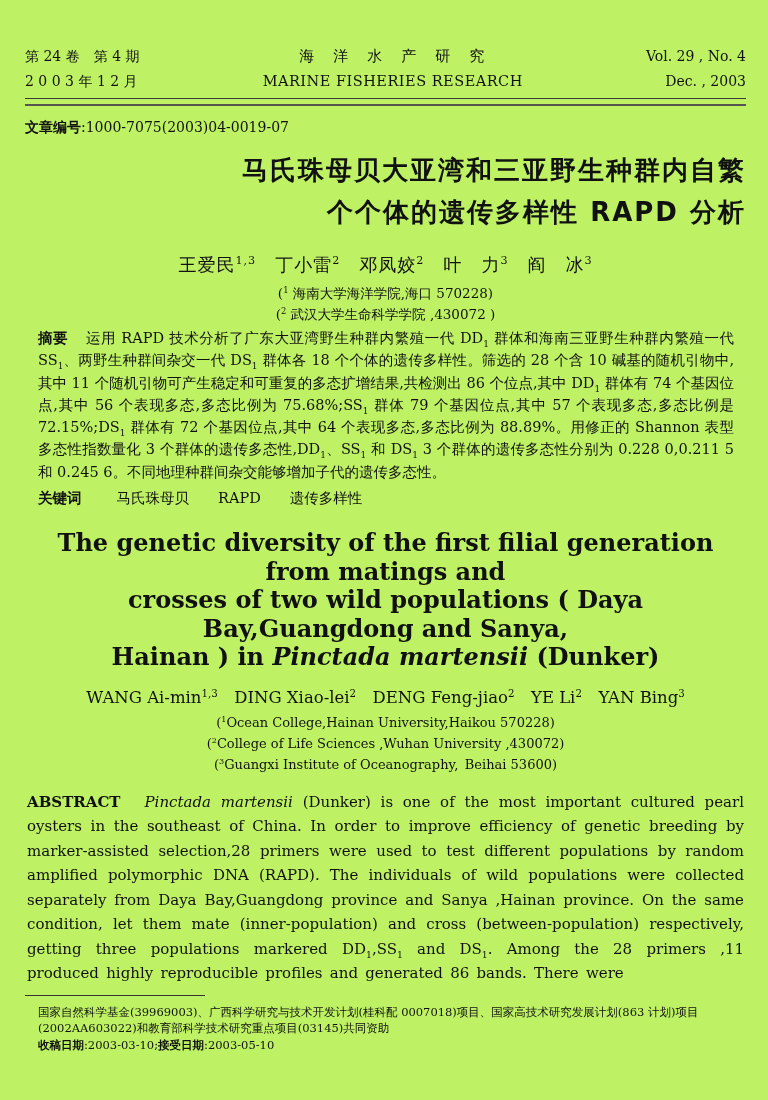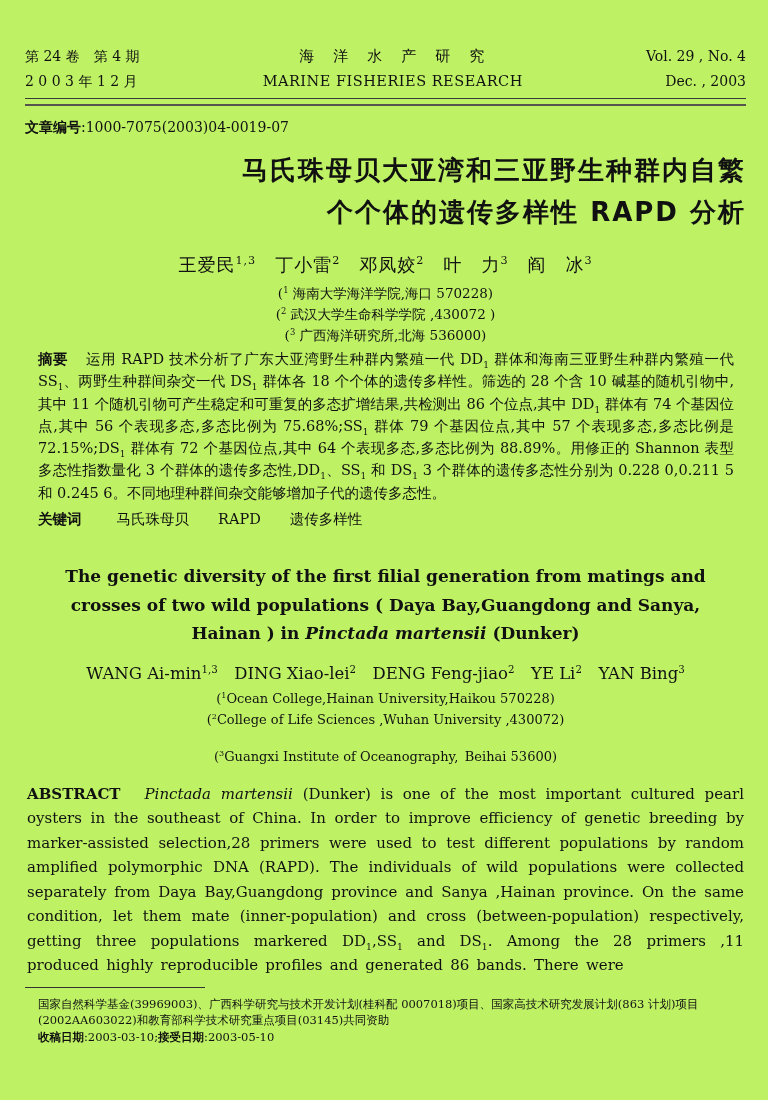--- a/index.html
+++ b/index.html
@@ -36,21 +36,21 @@
   .affil{margin-top:6px;text-align:center;font-size:13.5px;line-height:21px;}
   
   .abs-cn{margin:2px 12px 0 13px;font-size:14.5px;line-height:22.3px;text-align:justify;}
   .abs-cn .lbl{font-family:"DejaVu Sans","Liberation Sans",sans-serif;font-weight:bold;margin-right:18px;}
   .kw{margin:4px 12px 0 13px;font-size:14.5px;line-height:22px;}
   .kw .lbl{font-family:"DejaVu Sans","Liberation Sans",sans-serif;font-weight:bold;margin-right:35px;}
   .clc{margin:0 12px 0 13px;font-size:14.5px;line-height:22px;}
   .clc .lbl{font-family:"DejaVu Sans","Liberation Sans",sans-serif;font-weight:bold;}
   .clc .gap{display:inline-block;width:40px;}
   
-  .title-en{margin-top:32px;text-align:center;font-weight:bold;font-size:17px;line-height:28.5px;}
+  .title-en{margin-top:20px;text-align:center;font-weight:bold;font-size:24px;line-height:28.5px;}
   .authors-en{margin-top:16px;text-align:center;font-size:16.5px;}
   .affil-en{margin-top:5px;text-align:center;font-size:13px;line-height:21px;}
   
   .abs-en{margin:15px 2px 0 2px;font-size:15px;line-height:24.5px;text-align:justify;word-spacing:2.5px;}
   .abs-en .lbl{font-weight:bold;margin-right:24px;font-size:15px;}
   
   .fn-rule{margin-top:9px;width:180px;border-top:1.5px solid #333;}
   .fn{margin:8px 0 0 13px;font-size:11.5px;line-height:16.5px;}
 </style>
 </head>
@@ -81,21 +81,20 @@
   <div class="title-cn">
     <div>马氏珠母贝大亚湾和三亚野生种群内自繁</div>
     <div>个个体的遗传多样性 RAPD 分析</div>
   </div>
 
   <div class="authors-cn"><span>王爱民</span><sup>1,3</sup><span>　丁小雷</span><sup>2</sup><span>　邓凤姣</span><sup>2</sup><span>　叶　力</span><sup>3</sup><span>　阎　冰</span><sup>3</sup></div>
 
   <div>
     <div class="affil"><span>(</span><sup>1</sup><span> 海南大学海洋学院,海口 570228)</span></div>
     <div class="affil" style="margin-top:0"><span>(</span><sup>2</sup><span> 武汉大学生命科学学院 ,430072 )</span></div>
-    <div class="affil" style="margin-top:0"><span>(</span><sup>3</sup><span> 广西海洋研究所,北海 536000)</span></div>
   </div>
 
   <div class="abs-cn">
     <span class="lbl">摘要</span><span><span>运用 RAPD 技术分析了广东大亚湾野生种群内繁殖一代 DD</span><sub>1</sub><span> 群体和海南三亚野生种群内繁殖一代 SS</span><sub>1</sub><span>、两野生种群间杂交一代 DS</span><sub>1</sub><span> 群体各 18 个个体的遗传多样性。筛选的 28 个含 10 碱基的随机引物中,其中 11 个随机引物可产生稳定和可重复的多态扩增结果,共检测出 86 个位点,其中 DD</span><sub>1</sub><span> 群体有 74 个基因位点,其中 56 个表现多态,多态比例为 75.68%;SS</span><sub>1</sub><span> 群体 79 个基因位点,其中 57 个表现多态,多态比例是 72.15%;DS</span><sub>1</sub><span> 群体有 72 个基因位点,其中 64 个表现多态,多态比例为 88.89%。用修正的 Shannon 表型多态性指数量化 3 个群体的遗传多态性,DD</span><sub>1</sub><span>、SS</span><sub>1</sub><span> 和 DS</span><sub>1</sub><span> 3 个群体的遗传多态性分别为 0.228 0,0.211 5 和 0.245 6。不同地理种群间杂交能够增加子代的遗传多态性。</span></span>
   </div>
 
   <div class="kw">
     <span class="lbl">关键词</span><span>马氏珠母贝　　RAPD　　遗传多样性</span>
   </div>
 
@@ -104,21 +103,21 @@
     <div><span>The genetic diversity of the first filial generation from matings and</span></div>
     <div><span>crosses of two wild populations ( Daya Bay,Guangdong and Sanya,</span></div>
     <div><span>Hainan ) in </span><span class="it">Pinctada martensii</span><span> (Dunker)</span></div>
   </div>
 
   <div class="authors-en"><span>WANG Ai-min</span><sup>1,3</sup><span> DING Xiao-lei</span><sup>2</sup><span> DENG Feng-jiao</span><sup>2</sup><span> YE Li</span><sup>2</sup><span> YAN Bing</span><sup>3</sup></div>
 
   <div>
     <div class="affil-en"><span>(</span><sup>1</sup><span>Ocean College,Hainan University,Haikou 570228)</span></div>
     <div class="affil-en" style="margin-top:0"><span>(</span><sup>2</sup><span>College of Life Sciences ,Wuhan University ,430072)</span></div>
-    <div class="affil-en" style="margin-top:16px"><span>(</span><sup>3</sup><span>Guangxi Institute of Oceanography, Beihai 53600)</span></div>
+    <div class="affil-en" style="margin-top:0"><span>(</span><sup>3</sup><span>Guangxi Institute of Oceanography, Beihai 53600)</span></div>
   </div>
 
   <div class="abs-en">
     <span class="lbl">ABSTRACT</span><span><span class="it">Pinctada martensii</span><span> (Dunker) is one of the most important cultured pearl oysters in the southeast of China. In order to improve efficiency of genetic breeding by marker-assisted selection,28 primers were used to test different populations by random amplified polymorphic DNA (RAPD). The individuals of wild populations were collected separately from Daya Bay,Guangdong province and Sanya ,Hainan province. On the same condition, let them mate (inner-population) and cross (between-population) respectively, getting three populations markered DD</span><sub>1</sub><span>,SS</span><sub>1</sub><span> and DS</span><sub>1</sub><span>. Among the 28 primers ,11 produced highly reproducible profiles and generated 86 bands. There were</span></span>
   </div>
 
   <div class="fn-rule"></div>
   <div class="fn">
     <div>国家自然科学基金(39969003)、广西科学研究与技术开发计划(桂科配 0007018)项目、国家高技术研究发展计划(863 计划)项目</div>
     <div>(2002AA603022)和教育部科学技术研究重点项目(03145)共同资助</div>

